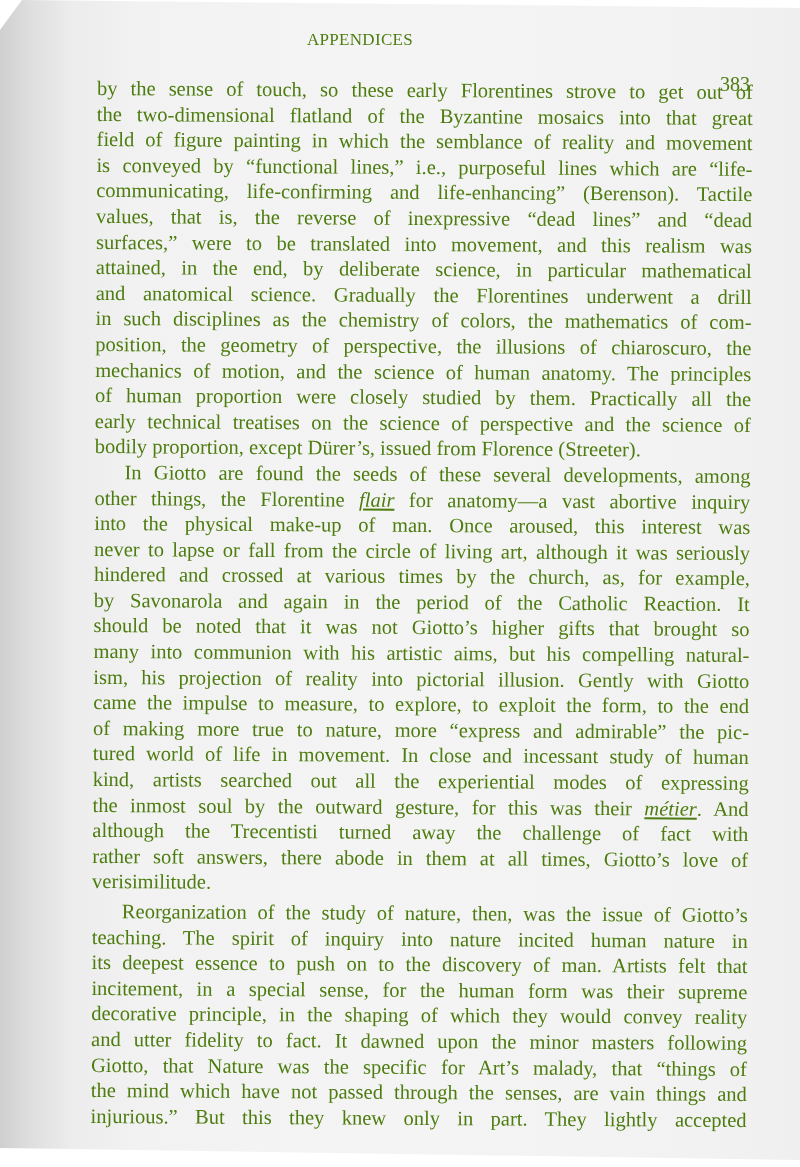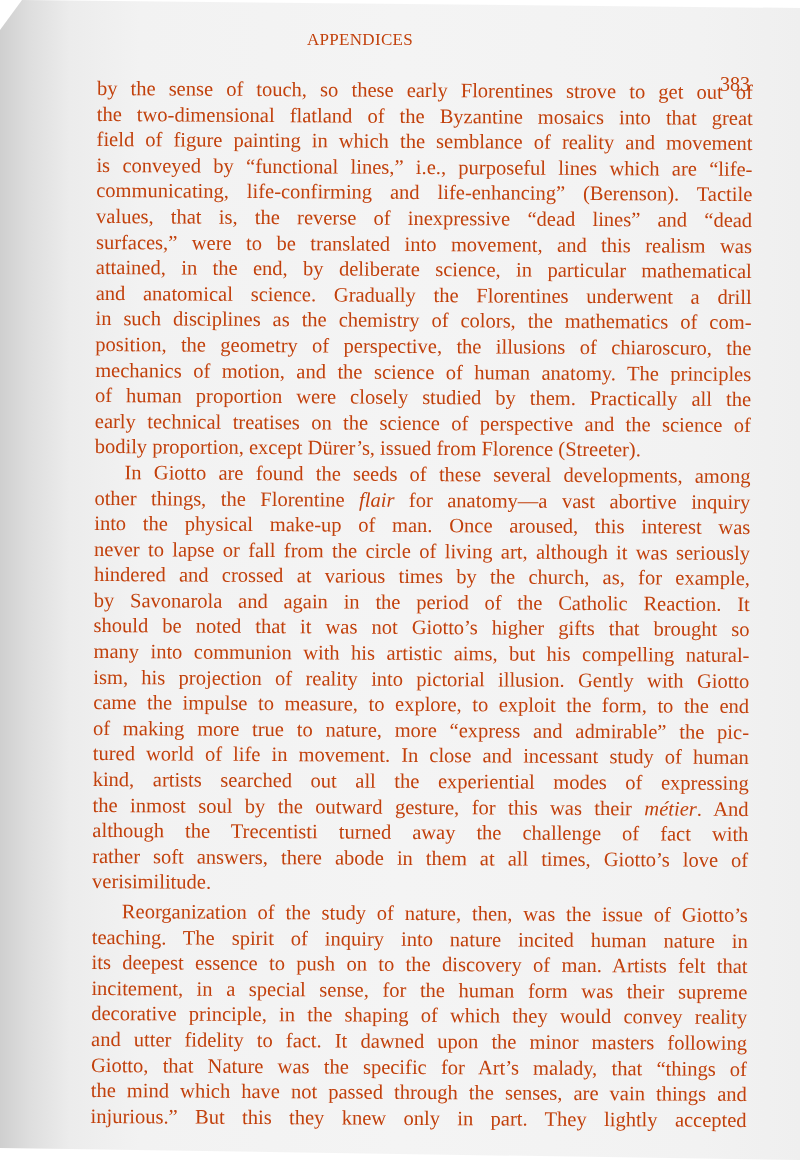--- a/index.html
+++ b/index.html
@@ -15,21 +15,21 @@
       left: 0; top: 0;
       width: 800px; height: 1167px;
       background: linear-gradient(90deg, #cfcfcf 0px, #dedede 30px, #ececec 70px, #f2f2f2 140px, #f4f4f4 400px, #f2f2f2 700px, #efefef 800px);
       clip-path: polygon(22px 0, 800px 8px, 800px 1160px, 0 1148px, 0 30px);
     }
     .page {
       position: absolute;
       left: 0; top: 0;
       width: 800px; height: 1167px;
       font-family: "Liberation Serif", "DejaVu Serif", serif;
-      color: #c2410c;
+      color: #4d7c0f;
     }
     .running-head {
       position: absolute;
       top: 30px;
       left: 0;
       width: 720px;
       text-align: center;
       font-size: 17px;
       letter-spacing: 0.3px;
     }
@@ -59,21 +59,21 @@
     }
     .line.last {
       text-align-last: left;
     }
     .line.indent {
       padding-left: 30px;
     }
     .para-gap {
       height: 4px;
     }
-    em { font-style: italic; }
+    em { font-style: italic; text-decoration: underline; }
   </style>
 </head>
 <body>
 
 <div class="scan"></div>
 
 <div class="page">
   <div class="running-head">APPENDICES</div>
   <div class="page-number">383</div>
 

